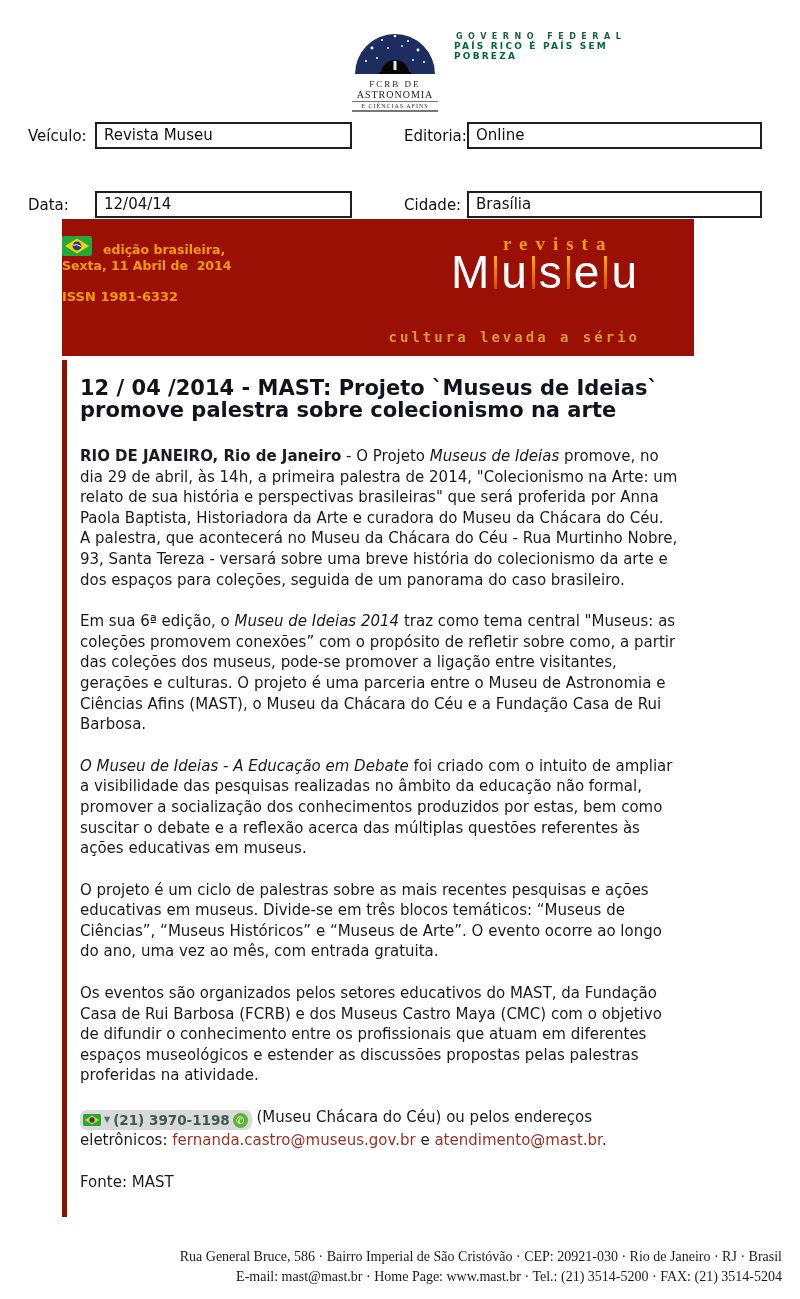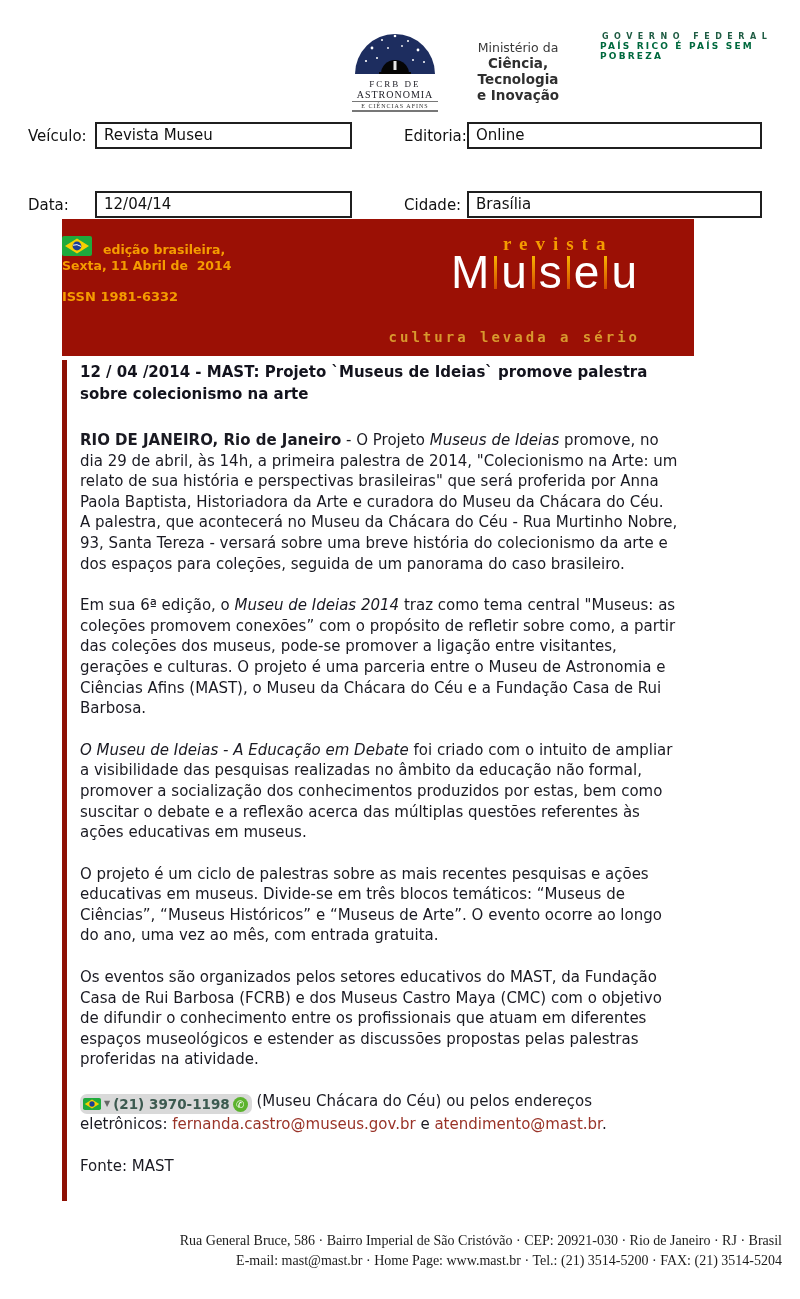--- a/index.html
+++ b/index.html
@@ -53,22 +53,22 @@
            font-size:19px;letter-spacing:8px;color:#f59c00;}
   .museu{font-size:46px;line-height:48px;color:#fff;letter-spacing:1px;margin-top:-7px;
          font-family:"Liberation Sans",sans-serif;}
   .seg-bar{display:inline-block;width:3px;height:33px;margin:0 4px;vertical-align:-1px;
            background:linear-gradient(#f7b500,#d24a00);}
   .tagline{position:absolute;right:54px;bottom:11px;font-family:"DejaVu Sans Mono",monospace;
            font-weight:bold;font-size:14px;letter-spacing:3px;color:#d8992e;}
 
   
   .article{margin:4px 0 0 62px;width:601px;border-left:5px solid #8e1004;padding:2px 0 4px 13px;}
-  .title{font-size:15px;font-weight:bold;line-height:21.5px;max-width:578px;
-         margin:0 0 25px;color:#13131d;}
+  .title{font-size:21px;font-weight:bold;line-height:21.5px;max-width:578px;
+         margin:16px 0 25px;color:#13131d;}
   .article p{font-size:15px;line-height:20.6px;margin:0 0 21px;max-width:598px;}
   .seg-b{font-weight:bold;}
   .seg-i{font-style:italic;}
   .mail{color:#993328;text-decoration:none;cursor:pointer;}
   .fonte{margin:0;}
 
   
   .skype{display:inline-flex;align-items:center;gap:3px;background:#d9d9d9;border-radius:7px;
          padding:2px 4px 2px 3px;height:16px;vertical-align:-4px;cursor:pointer;}
   .skype .caret{font-size:8px;color:#666;line-height:8px;}
@@ -102,25 +102,20 @@
         <circle cx="72" cy="34" r="1" fill="#fff"></circle>
         <path d="M29,46 A14,14 0 0 1 57,46 Z" fill="#050505"></path>
         <rect x="41.5" y="33" width="3" height="9" fill="#e8e8e8"></rect>
         <rect x="27" y="44" width="32" height="2" fill="#050505"></rect>
       </svg>
       <div class="mast-name">FCRB DE</div>
       <div class="mast-name2">ASTRONOMIA</div>
       <div class="mast-sub">E CIÊNCIAS AFINS</div>
     </div>
 
-    <div class="ministry">
-      <div class="m1">Ministério da</div>
-      <div class="mb">Ciência, Tecnologia</div>
-      <div class="mb">e Inovação</div>
-    </div>
 
     <div class="brasil">
       <div class="gov">GOVERNO FEDERAL</div>
       <div class="slogan">PAÍS RICO É PAÍS SEM POBREZA</div>
     </div>
   </header>
 
   <div class="form-row row1">
     <span class="f-label lab1">Veículo:</span>
     <span class="f-box box1">Revista Museu</span>

